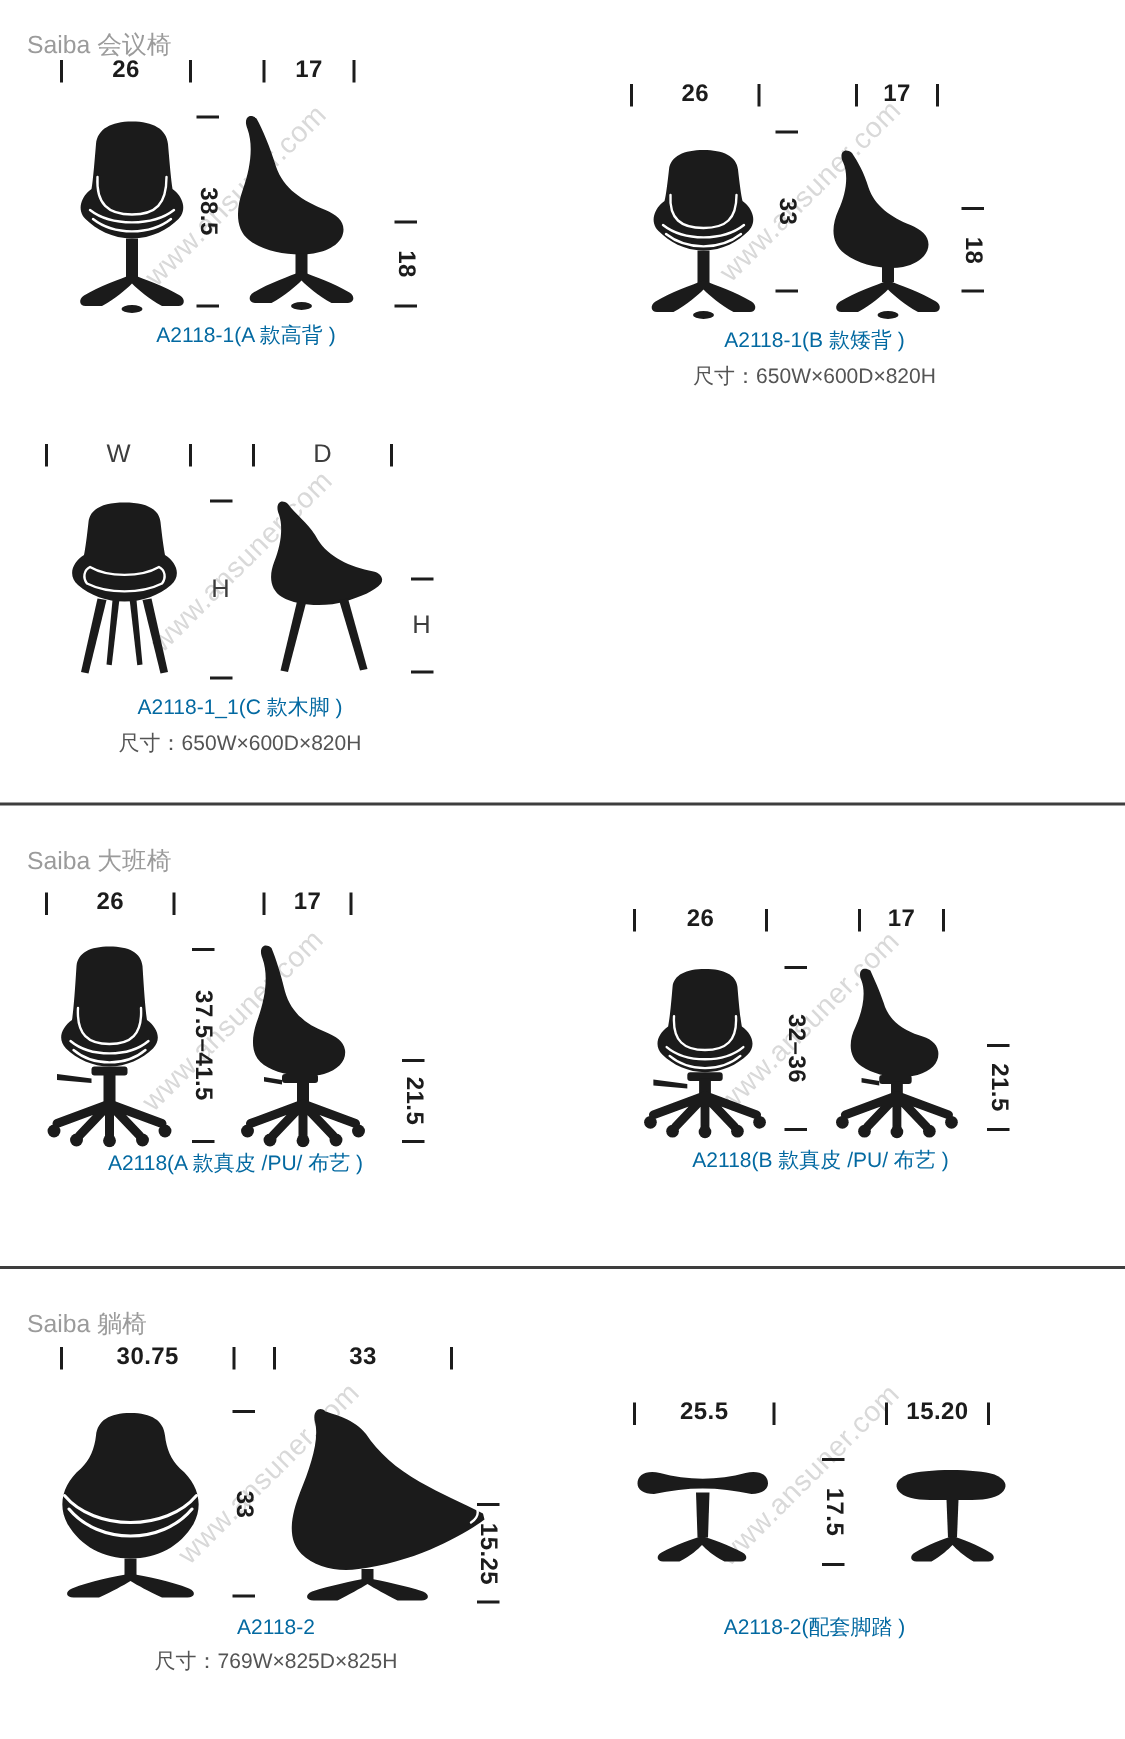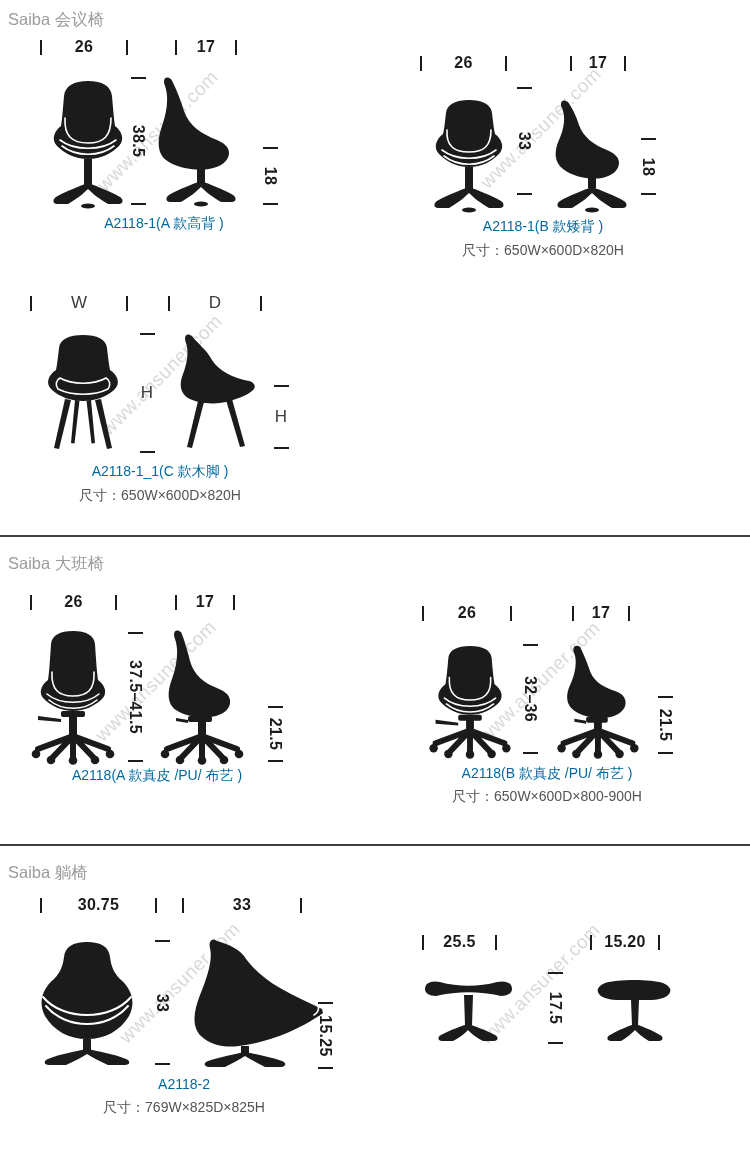--- a/index.html
+++ b/index.html
@@ -2,21 +2,21 @@
 <html><head>
 <meta charset="utf-8">
 <style>
   html,body { margin:0; padding:0; }
   body {
     width:750px; height:1159px; position:relative; background:#ffffff;
     font-family:"Liberation Sans","DejaVu Sans",sans-serif; overflow:hidden;
   }
   .sec { position:absolute; left:0; width:750px; }
   .sec-border { border-top:2px solid #3e3e3e; }
-  .sec-title { position:absolute; left:4px; margin:4px; font-size:16.5px; font-weight:400; color:#9b9b9b; white-space:nowrap; }
+  .sec-title { position:absolute; left:4px; margin:14px; font-size:16.5px; font-weight:400; color:#9b9b9b; white-space:nowrap; }
   .product { position:absolute; }
   .wm {
     position:absolute; transform:translate(-50%,-50%) rotate(-45deg);
     font-size:19px; color:#d9d9d9; letter-spacing:.5px; white-space:nowrap; z-index:0;
   }
   .hdim { position:absolute; height:20px; display:flex; justify-content:space-between; align-items:center; z-index:2; }
   .vdim { position:absolute; width:24px; display:flex; flex-direction:column; justify-content:space-between; align-items:center; z-index:2; }
   .tv { width:2px; height:15px; background:#1c1c1c; }
   .th { width:15px; height:2px; background:#1c1c1c; }
   .dnum { font-weight:bold; font-size:16px; color:#1c1c1c; letter-spacing:.3px; }
@@ -255,21 +255,20 @@
       <i class="th"></i>
         <span class="dnum vt">32–36</span>
         <i class="th"></i>
     </div>
     <div class="vdim" style="left:253px;top:109px;height:58px;">
       <i class="th"></i>
         <span class="dnum vt">21.5</span>
         <i class="th"></i>
     </div>
     <div class="cap-model" style="top:178px;width:294px;">A2118(B 款真皮 /PU/ 布艺 )</div>
-    <div class="cap-size" style="top:201px;width:294px;">尺寸：650W×600D×800-900H</div>
   </div>
 </div>
 
 <div class="sec sec-border" style="top:844px;height:315px;">
   <h2 class="sec-title" style="top:12px;">Saiba 躺椅</h2>
 
   <div class="product" style="left:18px;top:46px;width:320px;height:240px;">
     <div class="wm" style="left:162px;top:91px;">www.ansuner.com</div>
     <div class="hdim" style="left:10px;top:3px;width:117px;padding-left:12px;">
       <i class="tv"></i>
@@ -303,21 +302,21 @@
       <i class="th"></i>
         <span class="dnum vt">15.25</span>
         <i class="th"></i>
     </div>
     <div class="cap-model" style="top:184px;width:332px;">A2118-2</div>
     <div class="cap-size" style="top:207px;width:332px;">尺寸：769W×825D×825H</div>
   </div>
 
   <div class="product" style="left:400px;top:46px;width:320px;height:240px;">
     <div class="wm" style="left:140px;top:92px;">www.ansuner.com</div>
-    <div class="hdim" style="left:22px;top:40px;width:75px;">
+    <div class="hdim" style="left:22px;top:40px;width:95px;">
       <i class="tv"></i>
         <span class="dnum">25.5</span>
         <i class="tv"></i>
     </div>
     <div class="hdim" style="left:190px;top:40px;width:70px;">
       <i class="tv"></i>
         <span class="dnum">15.20</span>
         <i class="tv"></i>
     </div>
     <svg class="chair" style="left:20px;top:85px;" width="97" height="68" viewBox="0 0 97 68">
@@ -328,14 +327,15 @@
     <svg class="chair" style="left:193px;top:85px;" width="84" height="68" viewBox="0 0 84 68">
       <path d="M12,6 C24,2 58,2 70,6 C77,9 79,13 76,17 C73,21 65,23 55,23 L27,23 C17,23 9,21 6,17 C3,13 5,9 12,6 Z"></path>
       <path d="M38,23 L46,23 L45,48 L39,48 Z"></path>
       <path d="M42,47 C36,49 25,53 17,58 C13,60 14,64 18,64 L28,64 C35,60 39,56 42,53 C45,56 49,60 56,64 L66,64 C70,64 71,60 67,58 C59,53 48,49 42,47 Z"></path>
     </svg>
     <div class="vdim" style="left:143px;top:80px;height:72px;">
       <i class="th"></i>
         <span class="dnum vt">17.5</span>
         <i class="th"></i>
     </div>
+    <div class="cap-model" style="top:184px;width:286px;">A2118-2(配套脚踏 )</div>
   </div>
 </div>
 
 </body></html>

